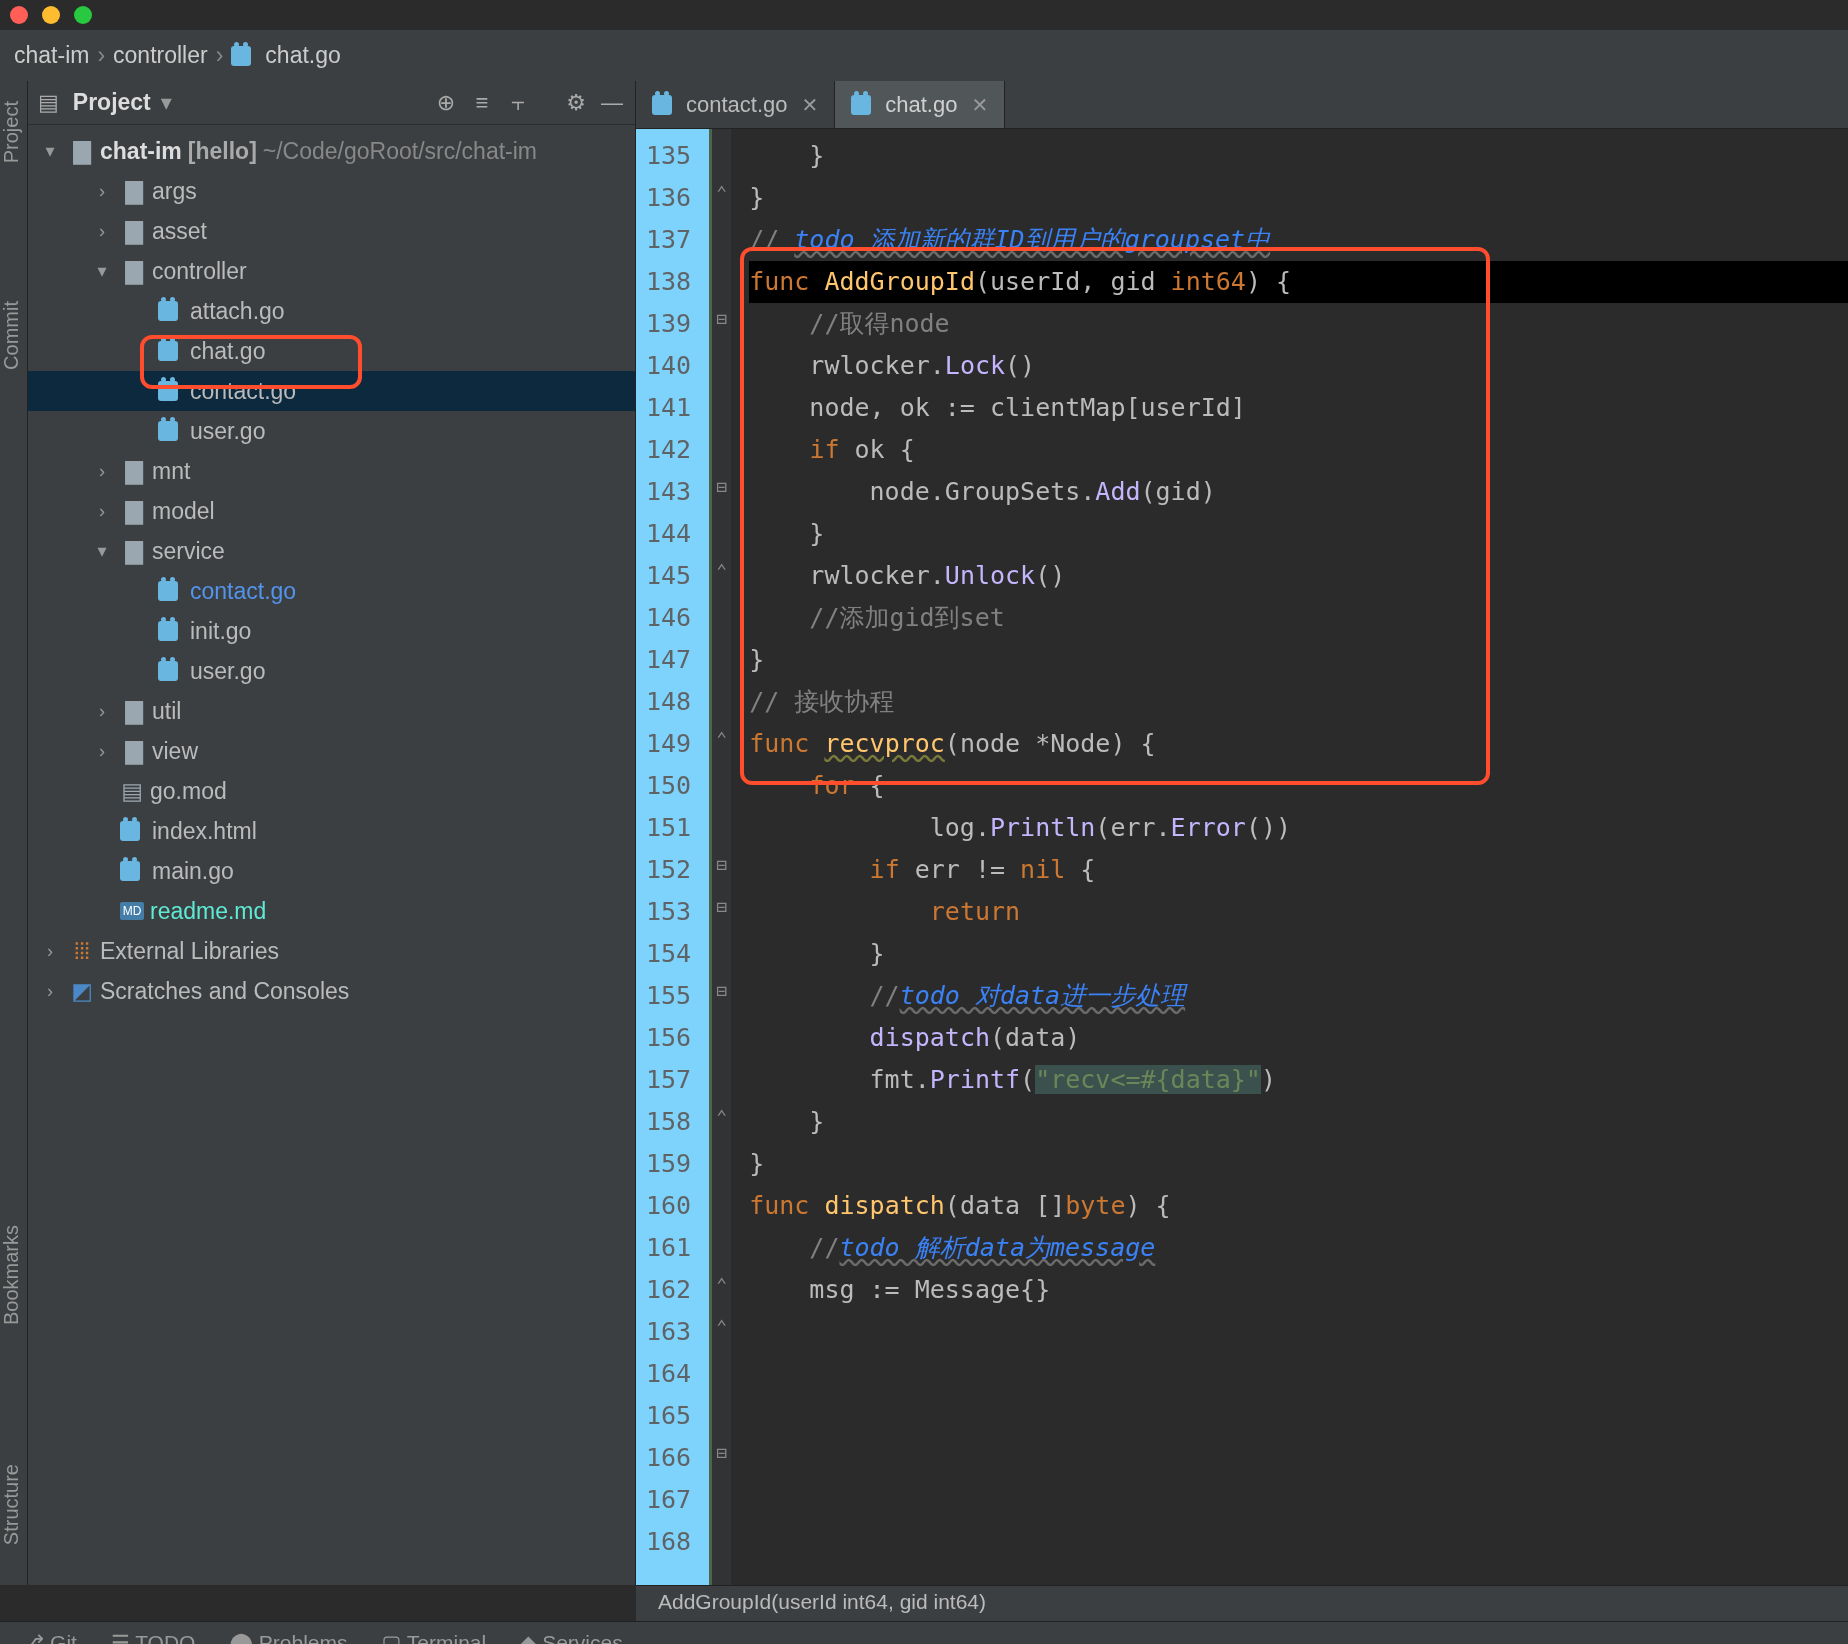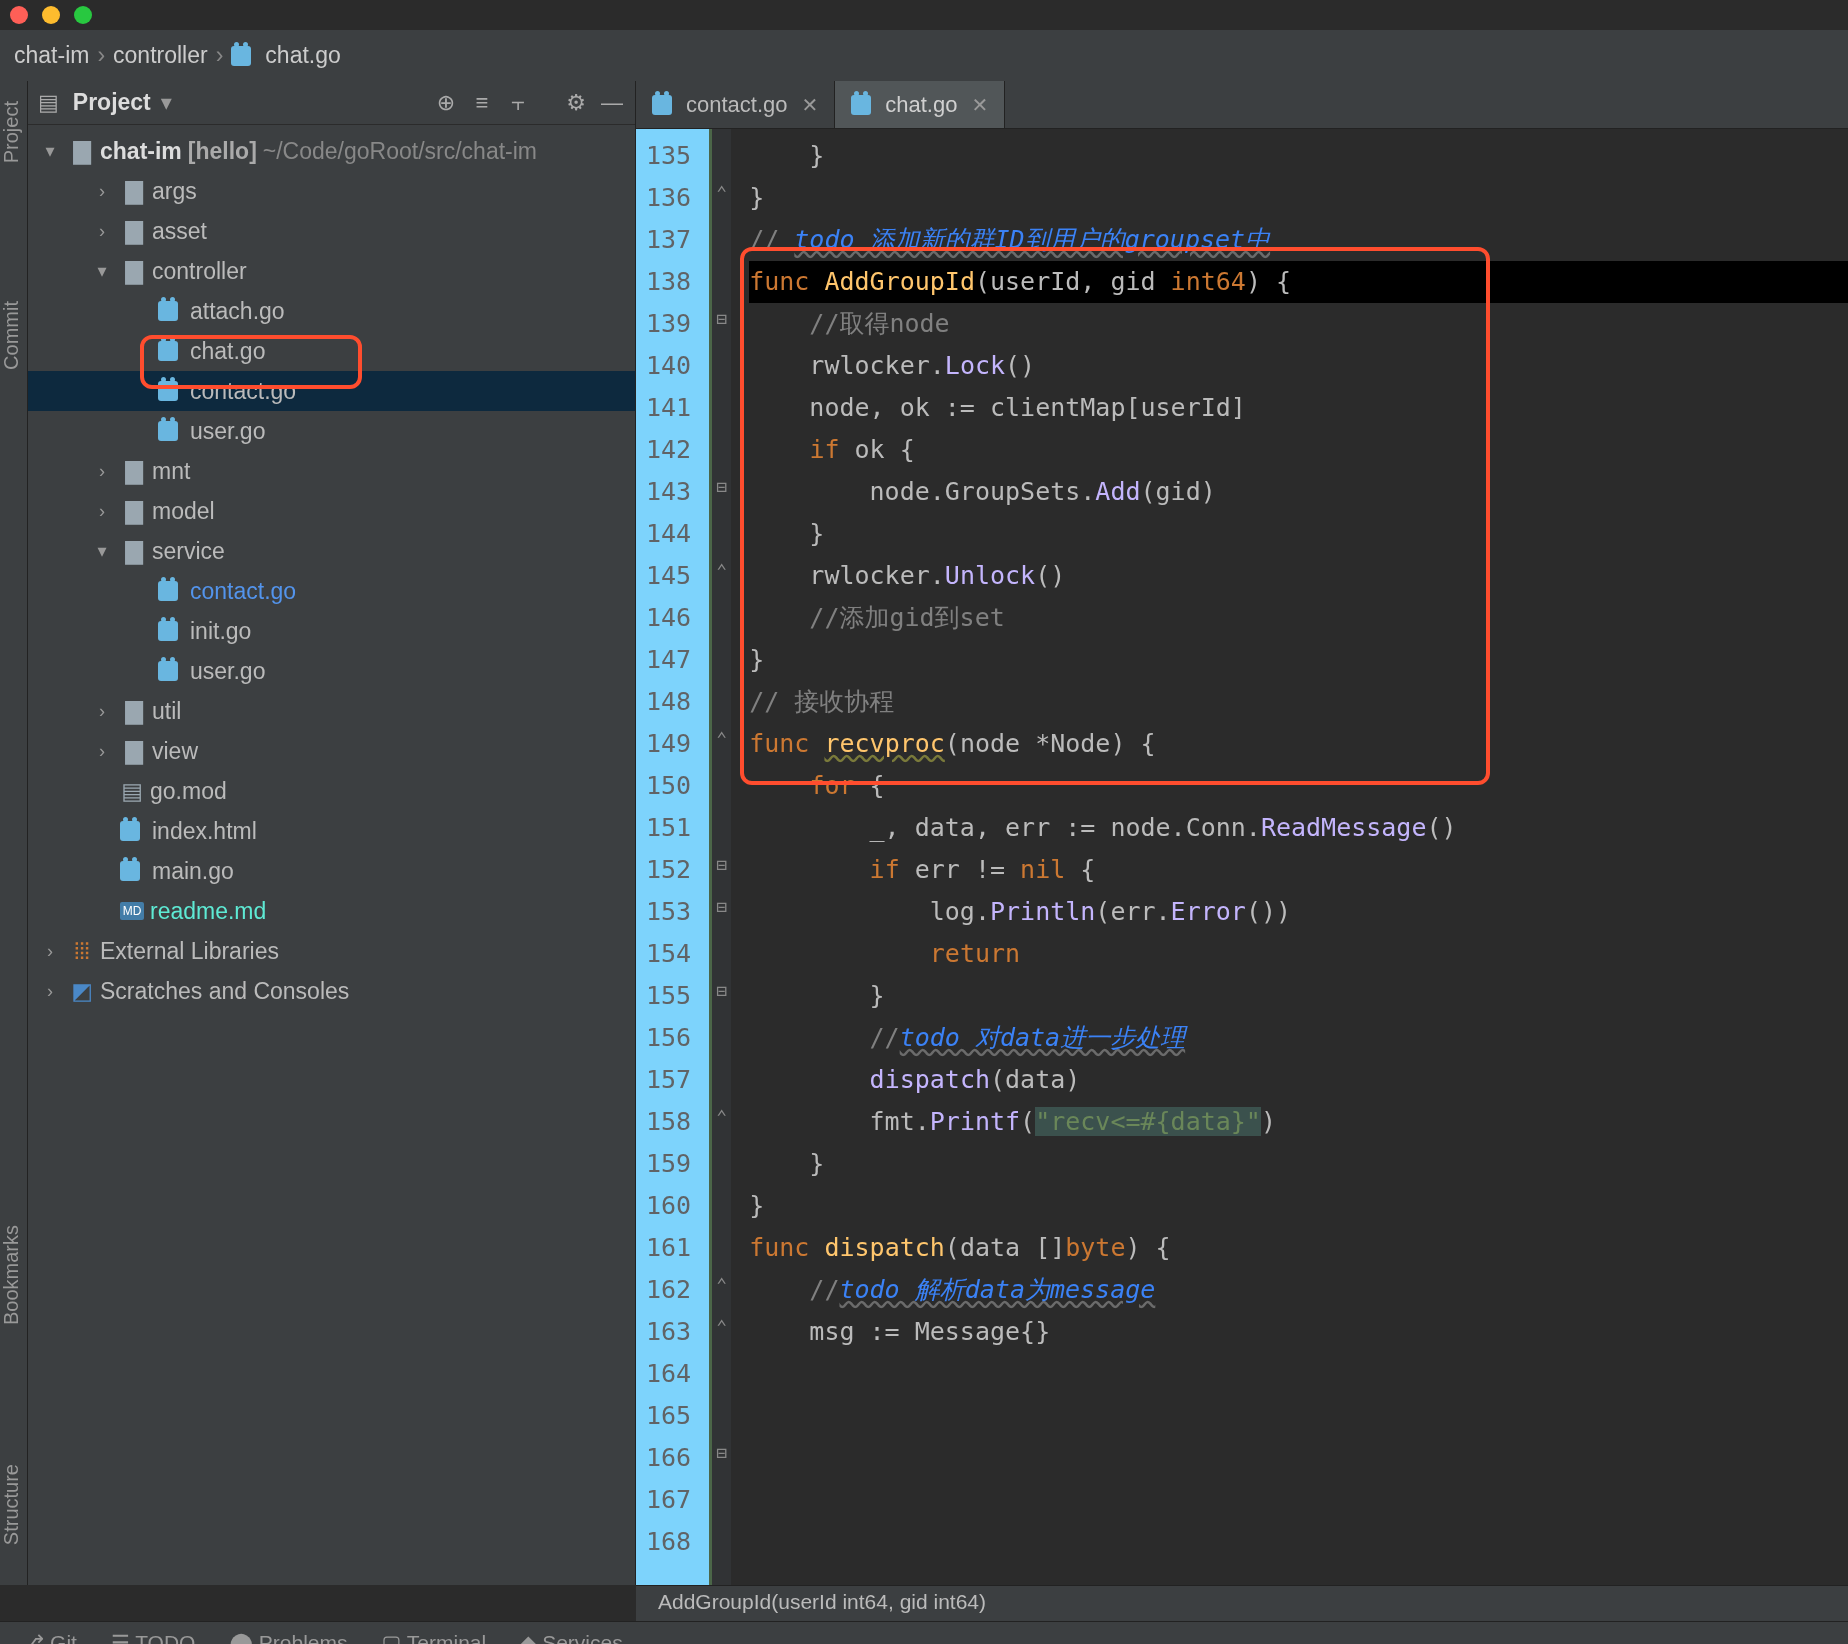--- a/index.html
+++ b/index.html
@@ -297,23 +297,22 @@
         <div class="l"><span>        node.GroupSets.</span><span class="mtd">Add</span><span>(gid)</span></div>
         <div class="l"><span>    }</span></div>
         <div class="l"><span>    rwlocker.</span><span class="mtd">Unlock</span><span>()</span></div>
         <div class="l"><span></span></div>
         <div class="l"><span class="cm">    //添加gid到set</span></div>
         <div class="l"><span>}</span></div>
         <div class="l"><span></span></div>
         <div class="l"><span class="cm">// 接收协程</span></div>
         <div class="l"><span class="kw">func </span><span class="fn" style="text-decoration:underline wavy #7a7a3a">recvproc</span><span>(node *Node) {</span></div>
         <div class="l"><span>    </span><span class="kw">for </span><span>{</span></div>
-        <div class="l"><span>        _, data, err := node.Conn.</span><span class="mtd">ReadMessage</span><span>()</span></div>
+        <div class="l"><span>            log.</span><span class="mtd">Println</span><span>(err.</span><span class="mtd">Error</span><span>())</span></div>
         <div class="l"><span>        </span><span class="kw">if </span><span>err != </span><span class="kw">nil </span><span>{</span></div>
-        <div class="l"><span>            log.</span><span class="mtd">Println</span><span>(err.</span><span class="mtd">Error</span><span>())</span></div>
         <div class="l"><span>            </span><span class="kw">return</span></div>
         <div class="l"><span>        }</span></div>
         <div class="l"><span class="cm">        //</span><span class="todo">todo 对data进一步处理</span></div>
         <div class="l"><span>        </span><span class="mtd">dispatch</span><span>(data)</span></div>
         <div class="l"><span>        fmt.</span><span class="mtd">Printf</span><span>(</span><span class="str" style="background:#3b514d">"recv&lt;=#{data}"</span><span>)</span></div>
         <div class="l"><span>    }</span></div>
         <div class="l"><span>}</span></div>
         <div class="l"><span></span></div>
         <div class="l"><span class="kw">func </span><span class="fn">dispatch</span><span>(data []</span><span class="kw">byte</span><span>) {</span></div>
         <div class="l"><span class="cm">    //</span><span class="todo">todo 解析data为message</span></div>

